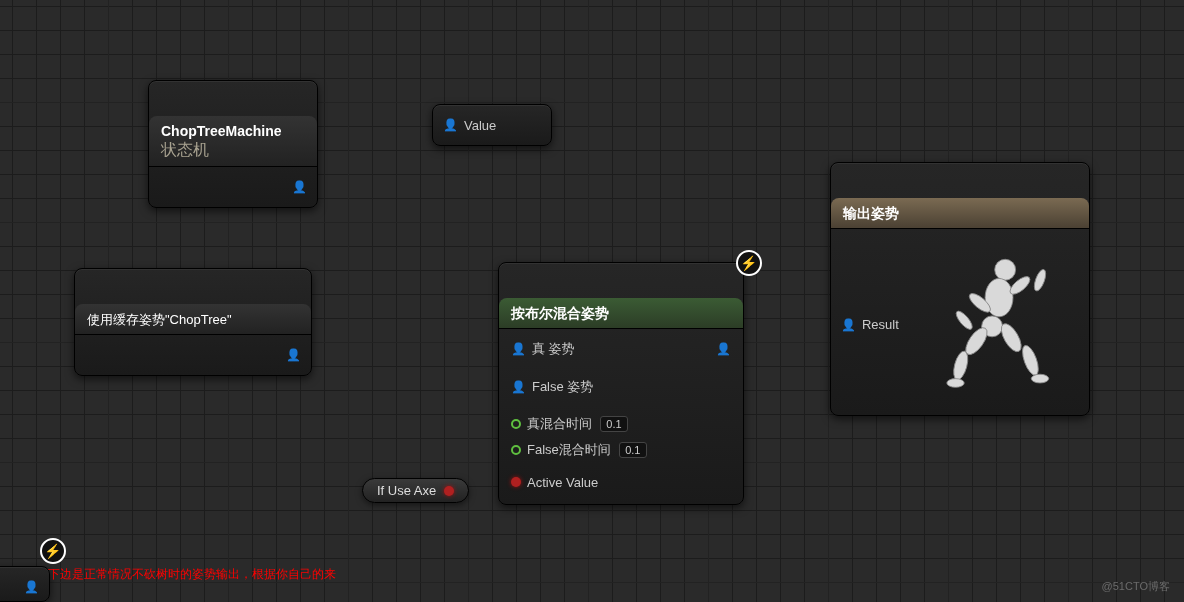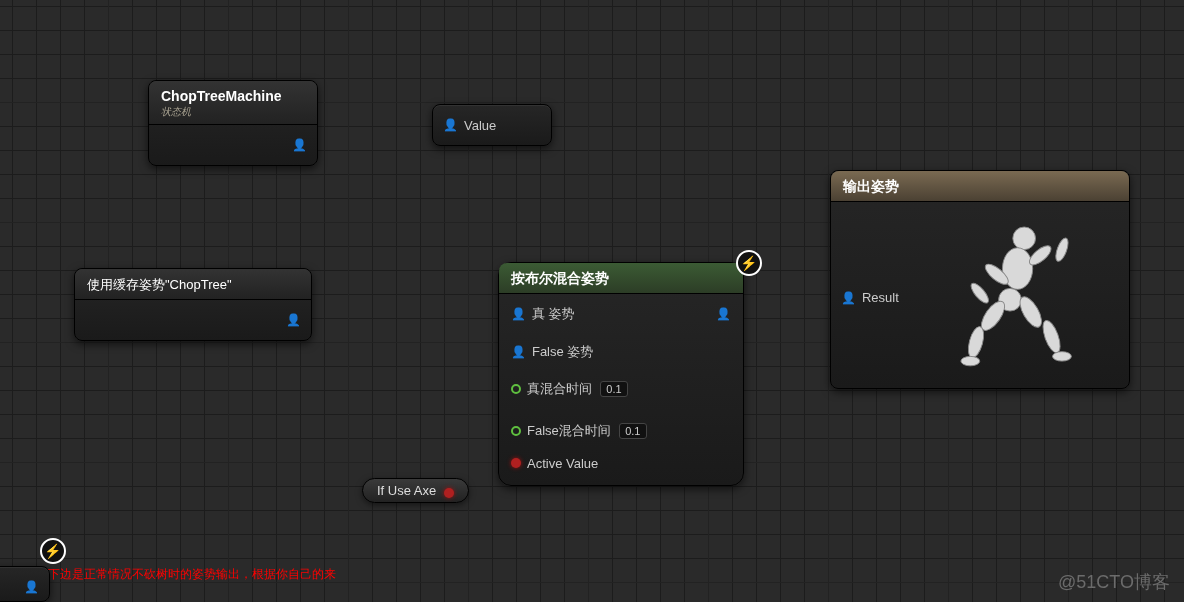--- a/index.html
+++ b/index.html
@@ -9,35 +9,35 @@
     background-image:
       linear-gradient(#222 1px,transparent 1px),
       linear-gradient(90deg,#222 1px,transparent 1px),
       linear-gradient(#1c1c1c 1px,transparent 1px),
       linear-gradient(90deg,#1c1c1c 1px,transparent 1px);
     background-size:120px 120px,120px 120px,24px 24px,24px 24px;
     background-position:-12px -18px,-12px -18px,-12px -18px,-12px -18px;
   }
   svg.wires{position:absolute;inset:0;pointer-events:none;}
   .node{position:absolute;background:linear-gradient(#262626,#1a1a1a);border:1px solid #000;border-radius:8px;box-shadow:0 3px 8px rgba(0,0,0,.6),inset 0 1px 0 rgba(255,255,255,.06);color:#ccc;font-size:13px;}
-  .node-head{padding:7px 12px 5px;border-bottom:1px solid #000;border-radius:8px 8px 0 0;background:linear-gradient(#333,#222);}
+  .node-head{padding:7px 12px 5px;border-bottom:1px solid #000;border-radius:8px 8px 0 0;background:linear-gradient(#333,#222);margin-top:35px;}
   .node-head.brown{background:linear-gradient(#7a6a52,#4b4133);}
   .node-head.green{background:linear-gradient(#3b5b34,#2c3d26);}
   .title{color:#fff;font-weight:600;font-size:14px;}
-  .subtitle{color:#a8a290;font-style:italic;font-size:10px;margin-top:1px;}
+  .subtitle{color:#a8a290;font-size:16px;margin-top:1px;}
   .node-body{padding:8px 10px;}
   .row{display:flex;align-items:center;gap:6px;height:24px;position:relative;}
   .row.right{justify-content:flex-end;}
   .val{margin-left:2px;background:#111;border:1px solid #444;border-radius:3px;padding:1px 5px;font-size:11px;color:#ccc;min-width:28px;text-align:center;}
   .greenpin{width:10px;height:10px;border:2px solid #5fbf3f;border-radius:50%;display:inline-block;}
   .redpin{width:10px;height:10px;background:#b02020;border-radius:50%;display:inline-block;box-shadow:0 0 4px #a01010;}
   .person-ico{color:#fff;font-size:12px;}
-  .pill{position:absolute;background:linear-gradient(#3a3a3a,#222);border:1px solid #000;border-radius:14px;padding:4px 14px 4px 14px;color:#ddd;font-size:13px;display:flex;align-items:flex-end;gap:8px;box-shadow:0 2px 6px rgba(0,0,0,.5);}
+  .pill{position:absolute;background:linear-gradient(#3a3a3a,#222);border:1px solid #000;border-radius:14px;padding:4px 14px 4px 14px;color:#ddd;font-size:13px;display:flex;align-items:center;gap:8px;box-shadow:0 2px 6px rgba(0,0,0,.5);}
   .lightning{position:absolute;width:26px;height:26px;border-radius:50%;background:#111;border:2px solid #fff;display:flex;align-items:center;justify-content:center;color:#fff;font-size:14px;font-weight:bold;}
-  .watermark{position:absolute;right:14px;bottom:8px;color:#6b6b6b;font-size:18px;}
+  .watermark{position:absolute;right:14px;bottom:8px;color:#6b6b6b;font-size:11px;}
   .anno{position:absolute;color:#ff0000;font-size:12px;font-weight:500;}
   .mann{position:relative;width:210px;height:170px;}
   .mann svg{width:100%;height:100%;}
   .wire-dot{fill:#fff;}
 </style>
 </head>
 <body>
 
 <div class="grid"></div>
 
@@ -90,56 +90,56 @@
   <div class="node-head">
     <div class="title" style="font-weight:500;font-size:13px;">使用缓存姿势"ChopTree"</div>
   </div>
   <div class="node-body">
     <div class="row right">
       <span class="person-ico">👤</span>
     </div>
   </div>
 </div>
 
-<div class="node" style="left:498px;top:262px;width:246px;border-radius:13px;">
+<div class="node" style="left:498px;top:262px;width:246px;">
   <div class="node-head green">
     <div class="title">按布尔混合姿势</div>
   </div>
   <div class="node-body" style="padding:8px 12px 10px;">
     <div class="row" style="justify-content:space-between;">
       <span style="display:flex;gap:6px;align-items:center;">
         <span class="person-ico">👤</span>
         <span>真 姿势</span>
       </span>
       <span class="person-ico">👤</span>
     </div>
     <div class="row" style="margin-top:14px;">
       <span class="person-ico">👤</span>
       <span>False 姿势</span>
     </div>
     <div class="row" style="margin-top:13px;">
       <span class="greenpin"></span>
       <span>真混合时间</span>
       <span class="val">0.1</span>
     </div>
-    <div class="row" style="margin-top:18px;">
+    <div class="row" style="margin-top:2px;">
       <span class="greenpin"></span>
       <span>False混合时间</span>
       <span class="val">0.1</span>
     </div>
     <div class="row" style="margin-top:8px;">
       <span class="redpin"></span>
       <span>Active Value</span>
     </div>
   </div>
 </div>
 
 <div class="lightning" style="left:736px;top:250px;">⚡</div>
 
-<div class="node" style="left:830px;top:170px;width:300px;">
+<div class="node" style="left:830px;top:162px;width:260px;">
   <div class="node-head brown">
     <div class="title">输出姿势</div>
   </div>
   <div class="node-body" style="display:flex;gap:6px;align-items:flex-start;">
     <div style="display:flex;align-items:center;gap:6px;margin-top:80px;">
       <span class="person-ico">👤</span>
       <span>Result</span>
     </div>
     <div class="mann">
       <svg viewBox="0 0 200 180">

